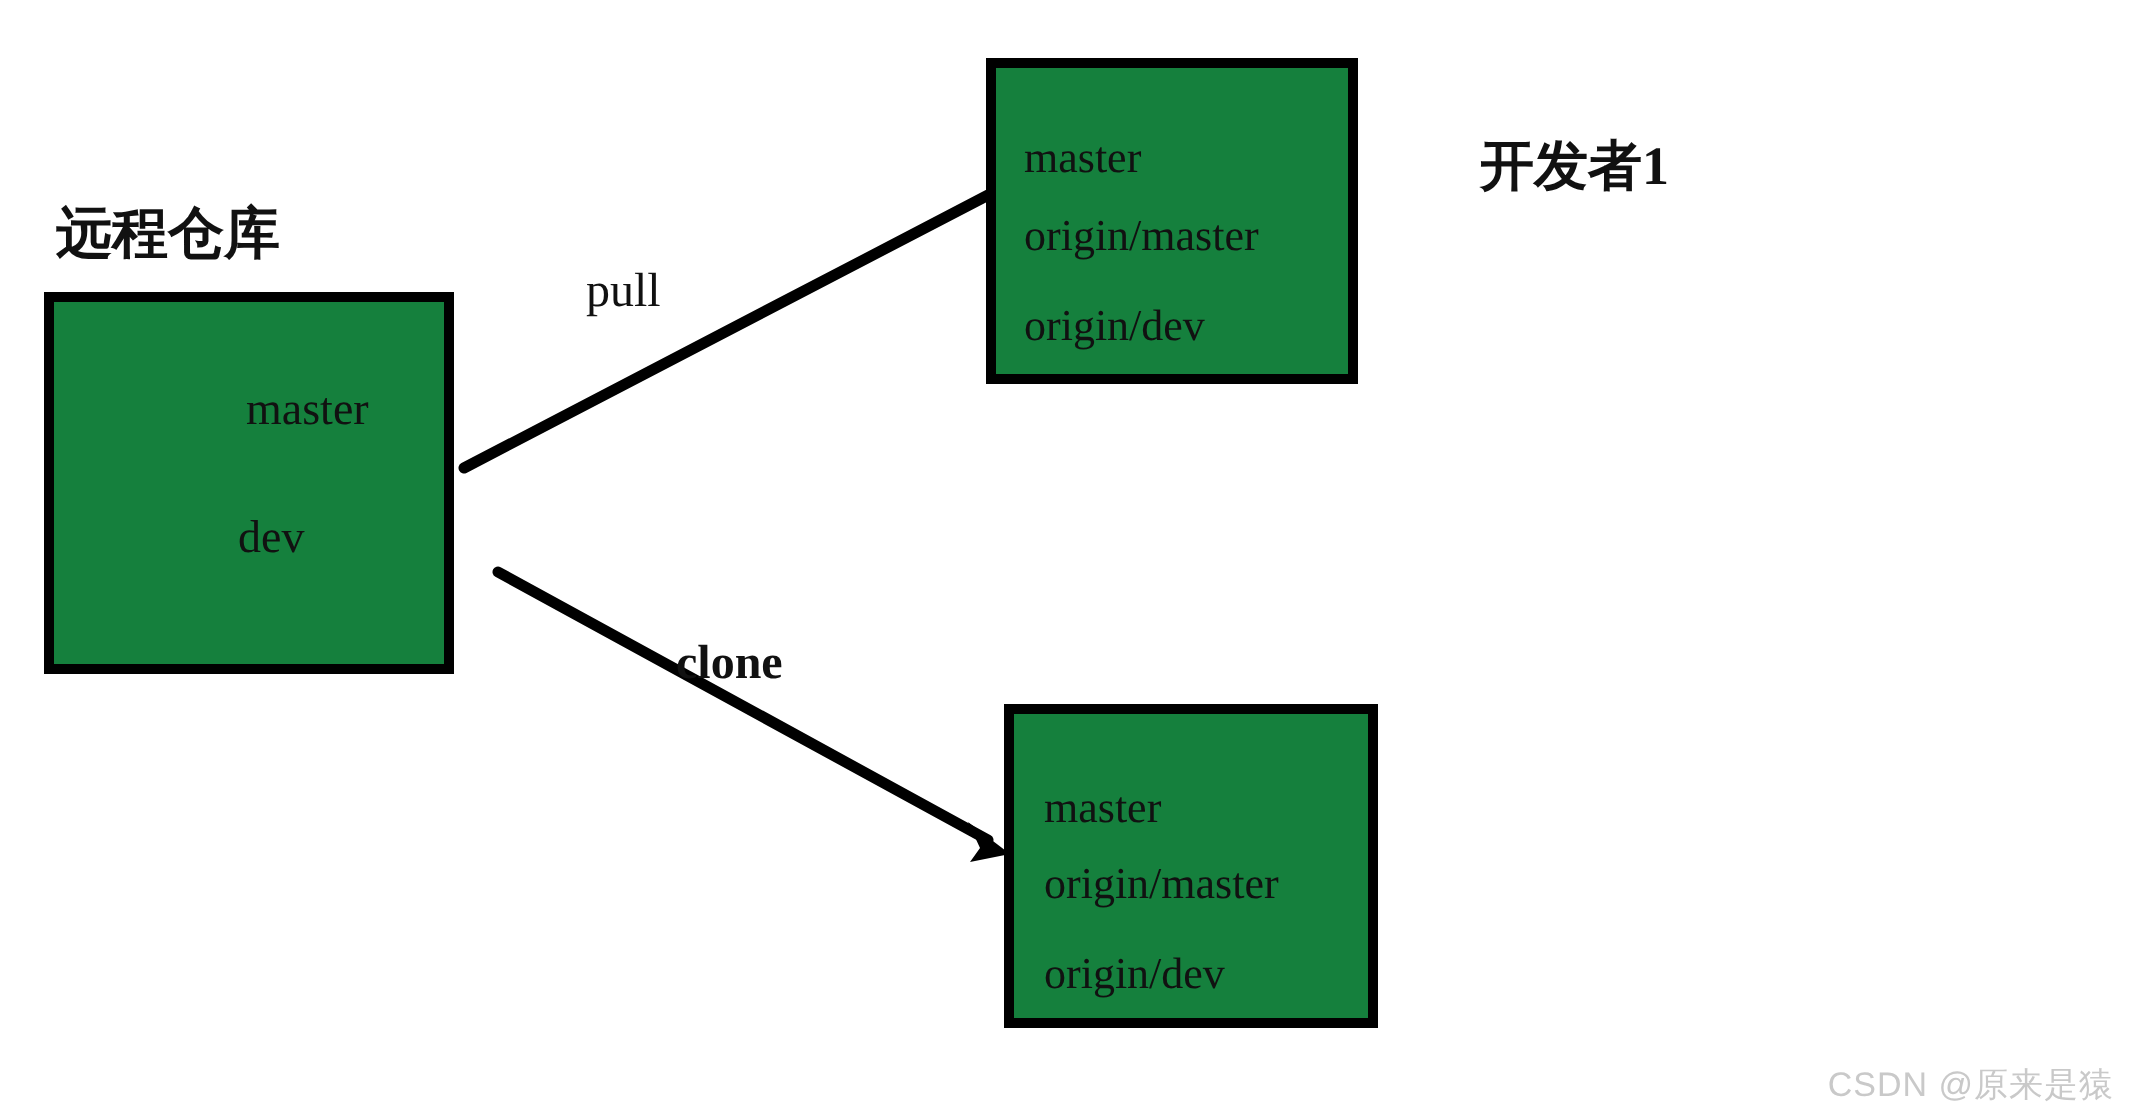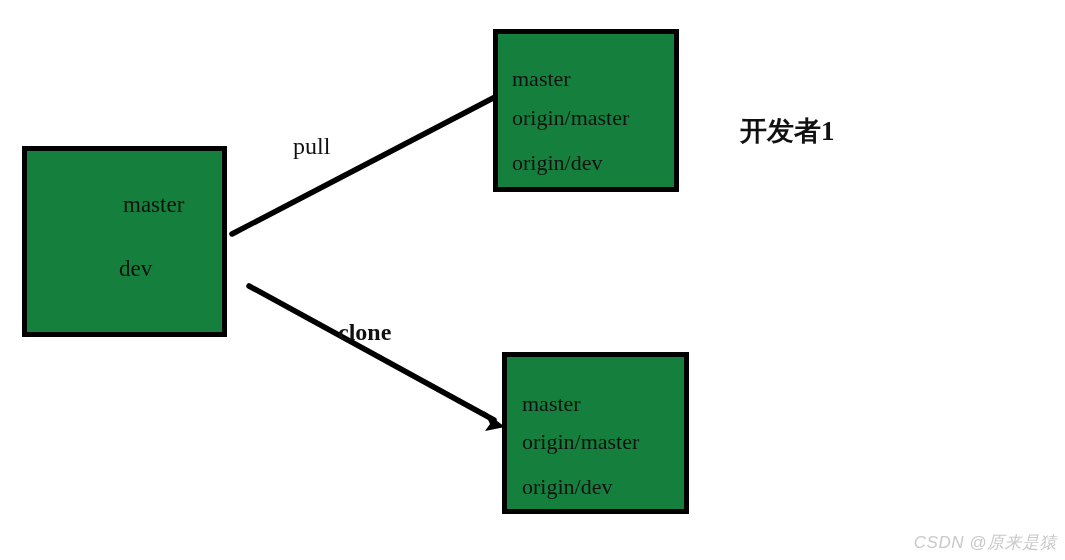--- a/index.html
+++ b/index.html
@@ -51,55 +51,55 @@
     color: #111111;
   }
   .watermark {
     position: absolute;
     right: 8px;
     top: 531px;
     font-size: 17px;
     color: #c9c9c9;
     font-family: "Liberation Sans", "DejaVu Sans", sans-serif;
     letter-spacing: 0.5px;
-    font-style: italic;
   }
 </style>
 </head>
 <body>
 
 <div class="canvas">
 
   <svg class="lines-svg" viewBox="0 0 1065 560">
 
     <line x1="232" y1="234" x2="497" y2="96" stroke="#000000" stroke-width="5.5" stroke-linecap="round"></line>
 
     <line x1="249" y1="286" x2="494" y2="420" stroke="#000000" stroke-width="5.5" stroke-linecap="round"></line>
     <polygon points="505,427 484,411 490,424 485,431" fill="#000000"></polygon>
 
     <polyline points="593,57 601,75 608,95 621,77 627,82 647,56" fill="none" stroke="#000000" stroke-width="3.2" stroke-linecap="round" stroke-linejoin="round"></polyline>
 
     <polyline points="601,380 609,398 615,417 629,399 635,404 655,380" fill="none" stroke="#000000" stroke-width="3.2" stroke-linecap="round" stroke-linejoin="round"></polyline>
   </svg>
 
+  <div class="cn-label" style="left:28px; top:104px; font-size:28px;">远程仓库</div>
 
   <div class="box box-remote">
     <span class="branch-text" style="left:96px; top:42px;">master</span>
     <span class="branch-text" style="left:92px; top:106px;">dev</span>
   </div>
 
   <span class="edge-label" style="left:293px; top:134px;">pull</span>
   <span class="edge-label" style="left:338px; top:320px;font-weight:bold;">clone</span>
 
   <div class="box box-dev1">
     <span class="branch-text" style="left:14px; top:34px; font-size:22px;">master</span>
     <span class="branch-text" style="left:14px; top:73px; font-size:22px;">origin/master</span>
     <span class="branch-text" style="left:14px; top:118px; font-size:22px;">origin/dev</span>
   </div>
-  <div class="cn-label" style="left:740px; top:70px;margin-top:48px;">开发者1</div>
+  <div class="cn-label" style="left:740px; top:70px;">开发者1</div>
 
   <div class="box box-dev2">
     <span class="branch-text" style="left:15px; top:36px; font-size:22px;">master</span>
     <span class="branch-text" style="left:15px; top:74px; font-size:22px;">origin/master</span>
     <span class="branch-text" style="left:15px; top:119px; font-size:22px;">origin/dev</span>
   </div>
 
   <div class="watermark">CSDN @原来是猿</div>
 
 </div>

